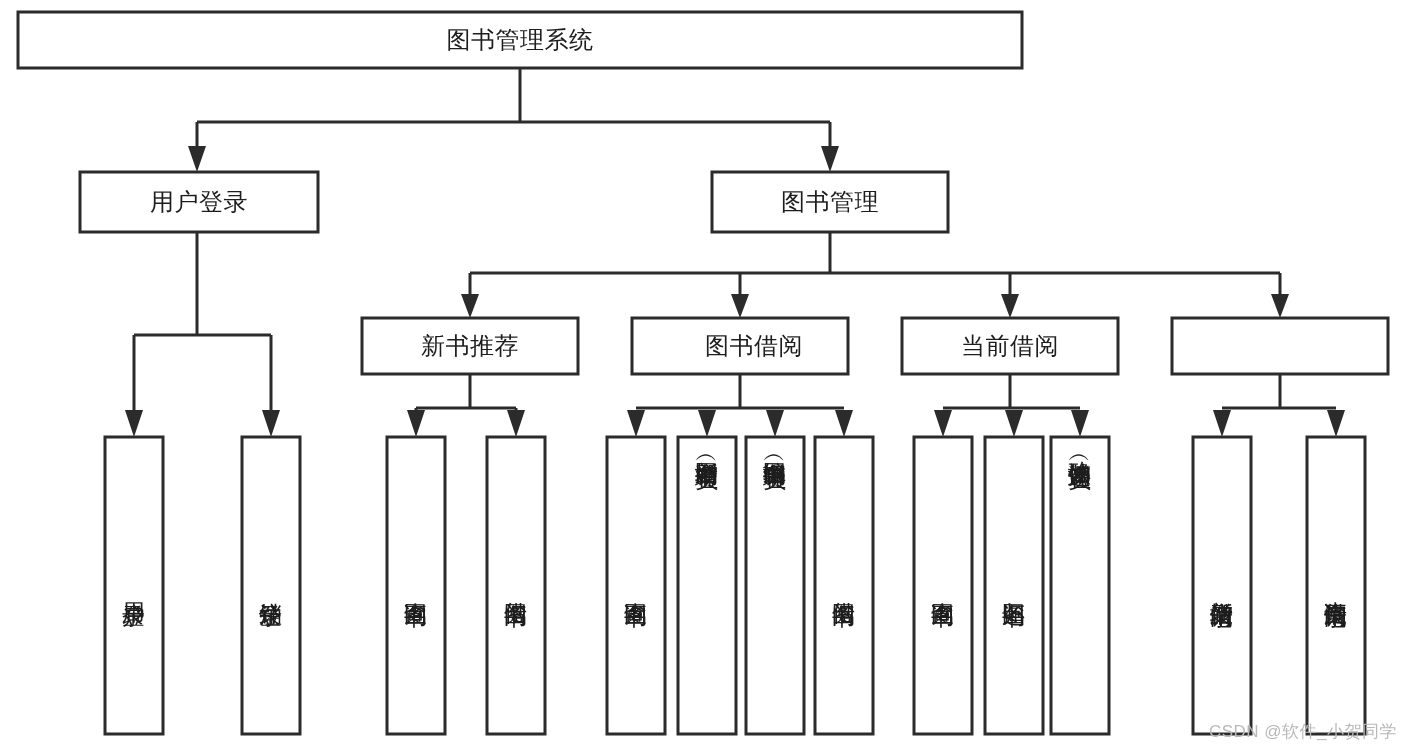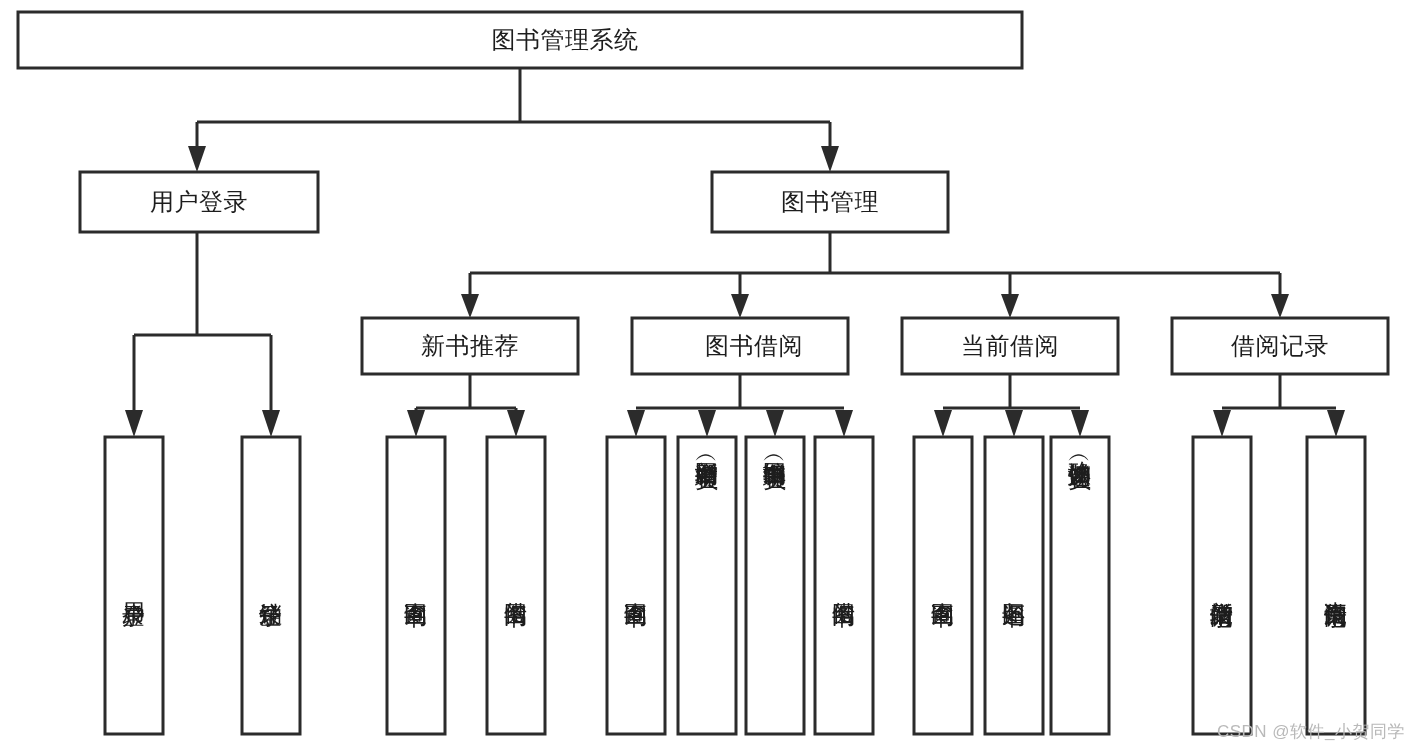--- a/index.html
+++ b/index.html
@@ -59,21 +59,21 @@
     color: #1d1d1d;
     font-size: 23px;
     letter-spacing: 1px;
     writing-mode: vertical-rl;
     text-orientation: upright;
     pointer-events: none;
     line-height: 1.05;
   }
   .watermark {
     position: absolute;
-    right: 0;
+    right: 8px;
     bottom: 4px;
     font-size: 17px;
     color: #b9b9b9;
     letter-spacing: 0.5px;
     white-space: nowrap;
     pointer-events: none;
   }
 </style>
 </head>
 <body>
@@ -155,29 +155,28 @@
     <polygon class="arrow-head" points="1005,410 1023,410 1014,437"></polygon>
     <polygon class="arrow-head" points="1071,410 1089,410 1080,437"></polygon>
 
     <path class="connector" d="M 1280 374 L 1280 408"></path>
     <path class="connector" d="M 1222 408 L 1336 408"></path>
     <polygon class="arrow-head" points="1213,410 1231,410 1222,437"></polygon>
     <polygon class="arrow-head" points="1327,410 1345,410 1336,437"></polygon>
 
   </svg>
 
-  <div class="node-label-h" style="left:18px; top:12px; width:1004px; height:56px;padding-left:45px;">图书管理系统</div>
+  <div class="node-label-h" style="left:18px; top:12px; width:1004px; height:56px;">图书管理系统</div>
 
   <div class="node-label-h" style="left:80px; top:172px; width:238px; height:60px;">用户登录</div>
   <div class="node-label-h" style="left:712px; top:172px; width:236px; height:60px;text-align:right;">图书管理</div>
 
   <div class="node-label-h" style="left:362px; top:318px; width:216px; height:56px;">新书推荐</div>
   <div class="node-label-h" style="left:632px; top:318px; width:216px; height:56px;margin-left:14px;">图书借阅</div>
   <div class="node-label-h" style="left:902px; top:318px; width:216px; height:56px;font-family:Liberation Mono, monospace;">当前借阅</div>
-  <div class="node-label-h" style="left:1172px; top:318px; width:216px; height:56px;">借阅记录</div>
 
   <div class="node-label-v" style="left:105px; top:437px; width:58px; height:297px;">用户登录</div>
   <div class="node-label-v" style="left:242px; top:437px; width:58px; height:297px;">注销登录</div>
 
   <div class="node-label-v" style="left:387px; top:437px; width:58px; height:297px;">查询图书</div>
   <div class="node-label-v" style="left:487px; top:437px; width:58px; height:297px;">借阅图书</div>
 
   <div class="node-label-v" style="left:607px; top:437px; width:58px; height:297px;">查询图书</div>
   <div class="node-label-v" style="left:678px; top:437px; width:58px; height:297px; justify-content:flex-start; padding-top:6px; box-sizing:border-box;">新增图书（管理员）</div>
   <div class="node-label-v" style="left:746px; top:437px; width:58px; height:297px; justify-content:flex-start; padding-top:6px; box-sizing:border-box;">编辑图书（管理员）</div>

